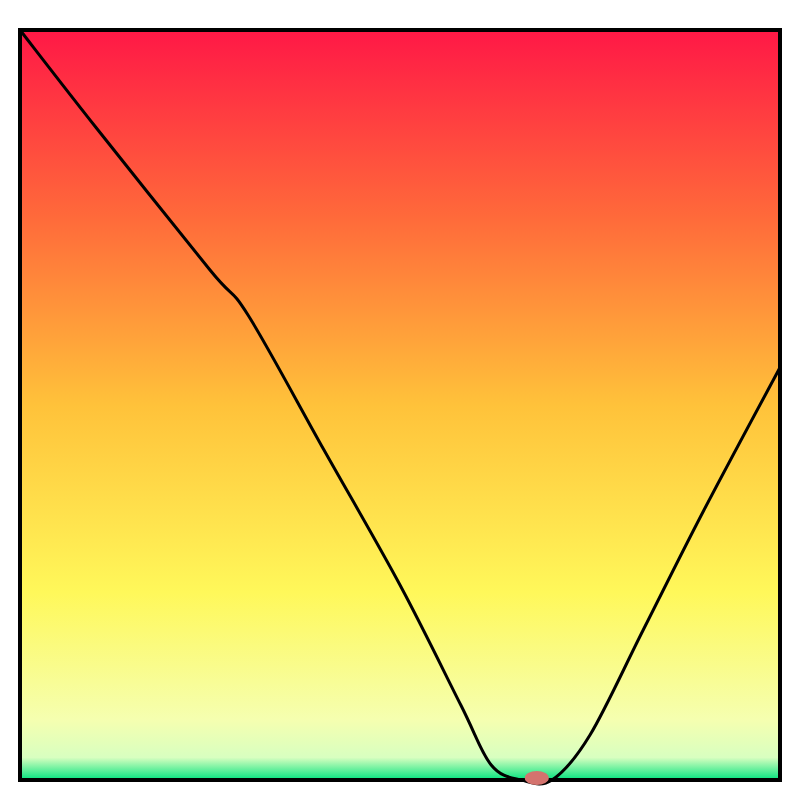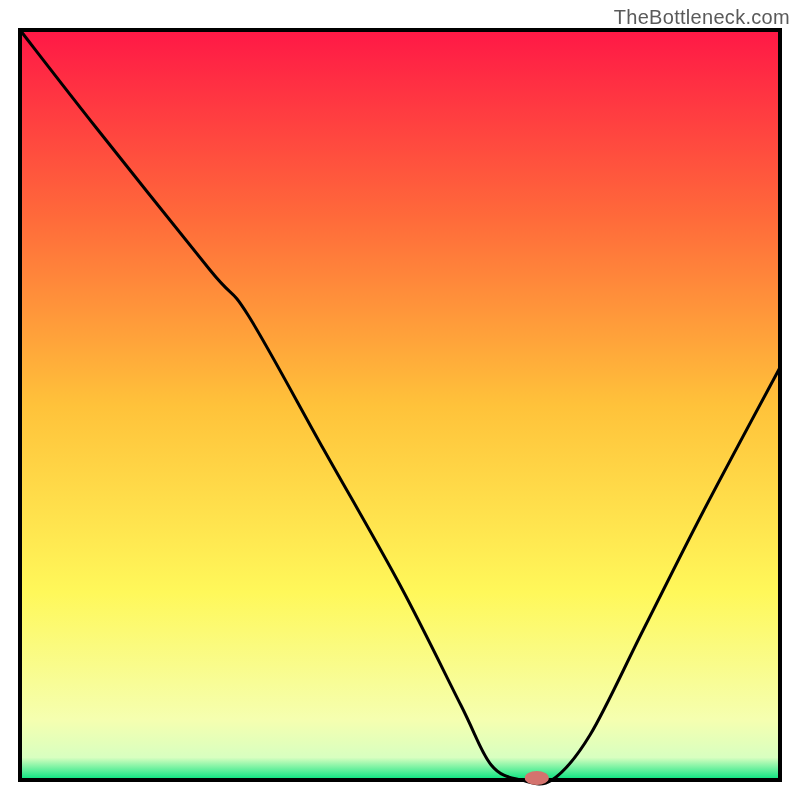--- a/index.html
+++ b/index.html
@@ -25,21 +25,20 @@
     letter-spacing: 0.3px;
   }
   svg {
     display: block;
   }
 </style>
 </head>
 <body>
 
 <div class="chart-wrap">
-  <div class="watermark">TheBottleneck.com</div>
 
   <svg width="800" height="800" viewBox="0 0 800 800">
     <defs>
       <linearGradient id="bg-grad" x1="0" y1="0" x2="0" y2="1">
 
       <stop offset="0%" stop-color="#ff1846"></stop>
           <stop offset="25%" stop-color="#ff6a3a"></stop>
           <stop offset="50%" stop-color="#ffc23a"></stop>
           <stop offset="75%" stop-color="#fff85a"></stop>
           <stop offset="92%" stop-color="#f5ffb0"></stop>

